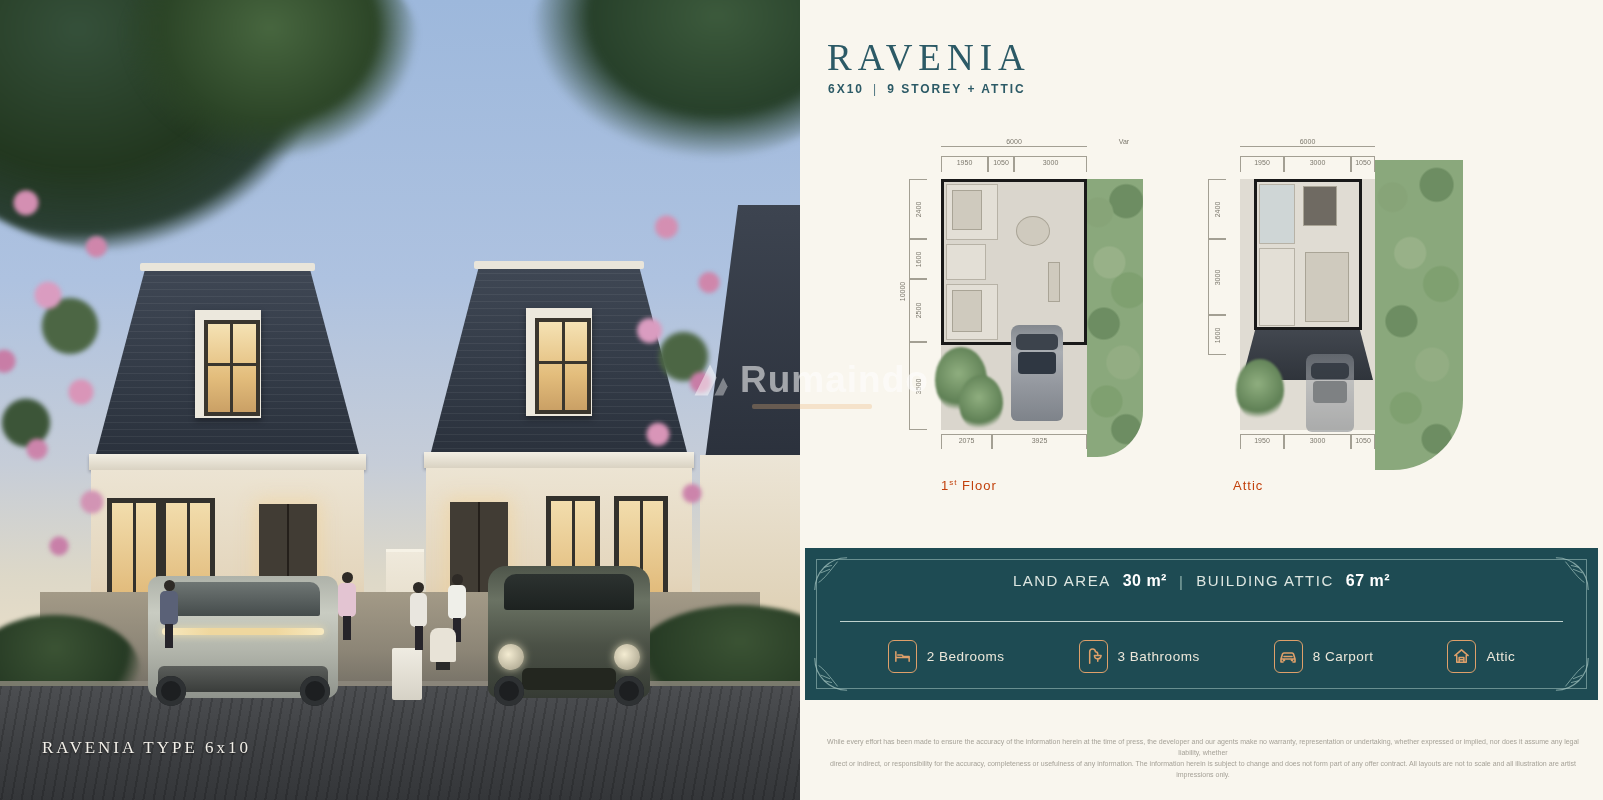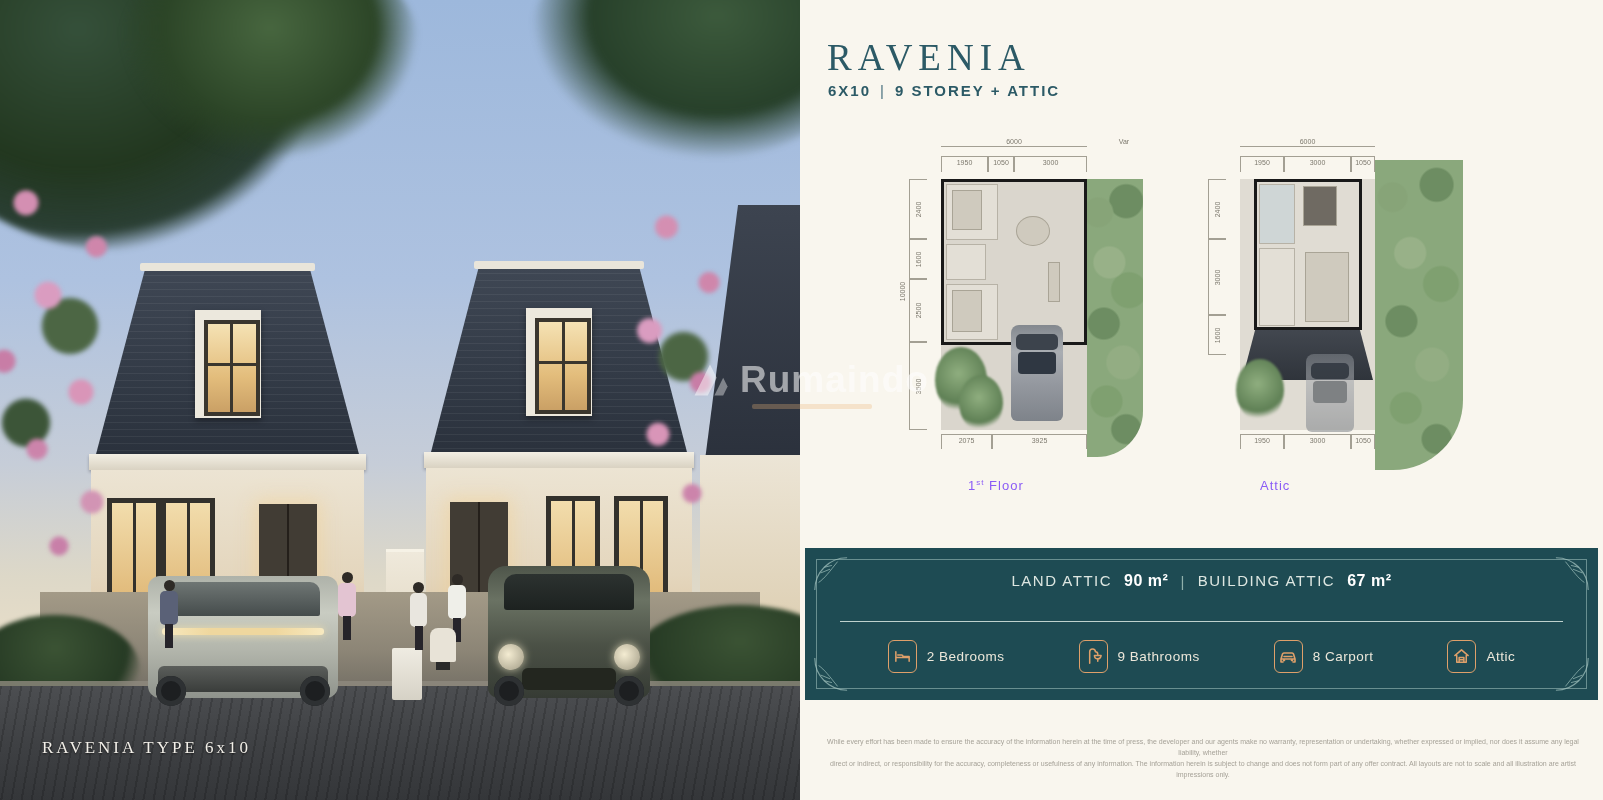--- a/index.html
+++ b/index.html
@@ -114,21 +114,21 @@
 
   
   #watermark{left:688px;top:358px;display:flex;align-items:center;gap:8px;opacity:.55;pointer-events:none;z-index:40;}
   #watermark .wm-text{font-size:37px;font-weight:bold;color:#ffffff;letter-spacing:1px;}
   #watermark .wm-tag{position:absolute;left:64px;top:46px;width:120px;height:5px;background:rgba(235,180,120,.55);border-radius:2px;}
 
   
   #panel{left:800px;top:0;width:845px;height:800px;background:#f9f6ee;}
   #title{left:27px;top:36px;color:#2c5a66;font-family:"Liberation Serif",serif;
     font-size:37px;letter-spacing:6px;font-weight:normal;}
-  #subtitle{left:28px;top:82px;color:#2c5a66;font-size:15px;font-weight:bold;letter-spacing:2px;display:flex;gap:9px;align-items:center;}
+  #subtitle{left:28px;top:82px;color:#2c5a66;font-size:12px;font-weight:bold;letter-spacing:2px;display:flex;gap:9px;align-items:center;}
   #subtitle .sep{font-weight:normal;color:#4c7480;}
 
   
   .dim{color:#7d796e;font-size:7px;text-align:center;}
   .dimcell{box-sizing:border-box;border-left:1px solid #a39f93;border-right:1px solid #a39f93;border-top:1px solid #a39f93;
     display:inline-block;padding-top:2px;}
   .dimrow{display:flex;}
   .dimrow .dimcell{flex:none;}
   .vdim{display:flex;flex-direction:column;}
   .vdimcell{box-sizing:border-box;border-top:1px solid #a39f93;border-bottom:1px solid #a39f93;border-left:1px solid #a39f93;
@@ -150,21 +150,21 @@
       radial-gradient(circle at 30% 52%,#6d8d62 0 15px,rgba(0,0,0,0) 17px),
       radial-gradient(circle at 65% 66%,#93ad83 0 16px,rgba(0,0,0,0) 18px),
       radial-gradient(circle at 35% 80%,#7fa070 0 15px,rgba(0,0,0,0) 17px),
       radial-gradient(circle at 70% 90%,#6d8d62 0 14px,rgba(0,0,0,0) 16px),
       #8aa87c;}
   .plan-car{background:linear-gradient(180deg,#83888e 0%,#a9adb2 28%,#9599a0 60%,#7e838a 100%);border-radius:8px 8px 6px 6px;}
   .plan-car .pc-glass{position:absolute;left:5px;top:9px;width:calc(100% - 10px);height:16px;border-radius:5px;background:#3c434c;}
   .plan-car .pc-roof{position:absolute;left:7px;top:27px;width:calc(100% - 14px);height:22px;border-radius:4px;background:#2f3742;}
   .plan-tree{position:absolute;border-radius:50%;filter:blur(1px);
     background:radial-gradient(circle at 45% 40%,#8fae7f 0%,#5f8055 60%,rgba(90,120,80,0) 75%);}
-  .floor-label{color:#8b5cf6;font-size:13px;letter-spacing:1px;margin-left:27px;}
+  .floor-label{color:#c2410c;font-size:13px;letter-spacing:1px;}
   .attic-roofplan{background:linear-gradient(180deg,#42474f,#2f343b);clip-path:polygon(10% 0,90% 0,100% 100%,0 100%);}
 
   
   #banner{left:805px;top:548px;width:793px;height:152px;background:#1e4b53;}
   #banner .frame{position:absolute;inset:11px;border:1px solid rgba(168,200,195,.55);}
   .corner{position:absolute;width:38px;height:38px;}
   .corner svg{width:100%;height:100%;}
   .corner.tl{left:6px;top:6px;}
   .corner.tr{right:6px;top:6px;transform:scaleX(-1);}
   .corner.bl{left:6px;bottom:6px;transform:scaleY(-1);}
@@ -416,22 +416,22 @@
         </svg>
     </div>
     <div class="corner br">
       <svg viewBox="0 0 40 40">
           <path d="M4 38 A34 34 0 0 1 38 4" fill="none" stroke="rgba(168,200,195,.7)" stroke-width="1.2"></path>
       <path d="M8 30 C14 26 20 18 28 8 M10 20 L20 16 M14 14 L22 12" fill="none" stroke="rgba(168,200,195,.7)" stroke-width="1"></path>
         </svg>
     </div>
 
     <div id="area-row">
-      <span>LAND ATTIC</span>
-      <b>90 m²</b>
+      <span>LAND AREA</span>
+      <b>30 m²</b>
       <span class="bar">|</span>
       <span>BUILDING ATTIC</span>
       <b>67 m²</b>
     </div>
     <div id="divider"></div>
 
     <div id="features">
       <div class="feature">
         <span class="feat-icon">
           <svg width="19" height="19" viewBox="0 0 20 20">
@@ -439,21 +439,21 @@
             </svg>
         </span>
         <span>2 Bedrooms</span>
       </div>
       <div class="feature">
         <span class="feat-icon">
           <svg width="19" height="19" viewBox="0 0 20 20">
               <path d="M6 17 V5 A3 3 0 0 1 12 5 M12 5 A2.5 2.5 0 0 1 14.5 7.5 M11 9 A3.5 3.5 0 0 0 18 9 Z M14.5 13 v2"></path>
             </svg>
         </span>
-        <span>9 Bathrooms</span>
+        <span>3 Bathrooms</span>
       </div>
       <div class="feature">
         <span class="feat-icon">
           <svg width="20" height="20" viewBox="0 0 20 20">
               <path d="M3 12 L4.5 7 A1.5 1.5 0 0 1 6 6 H14 A1.5 1.5 0 0 1 15.5 7 L17 12 M3 12 H17 V15 H15 M3 12 V15 H5 M5.5 13.5 h1 M13.5 13.5 h1 M6 9.5 h8"></path>
             </svg>
         </span>
         <span>8 Carport</span>
       </div>
       <div class="feature">

